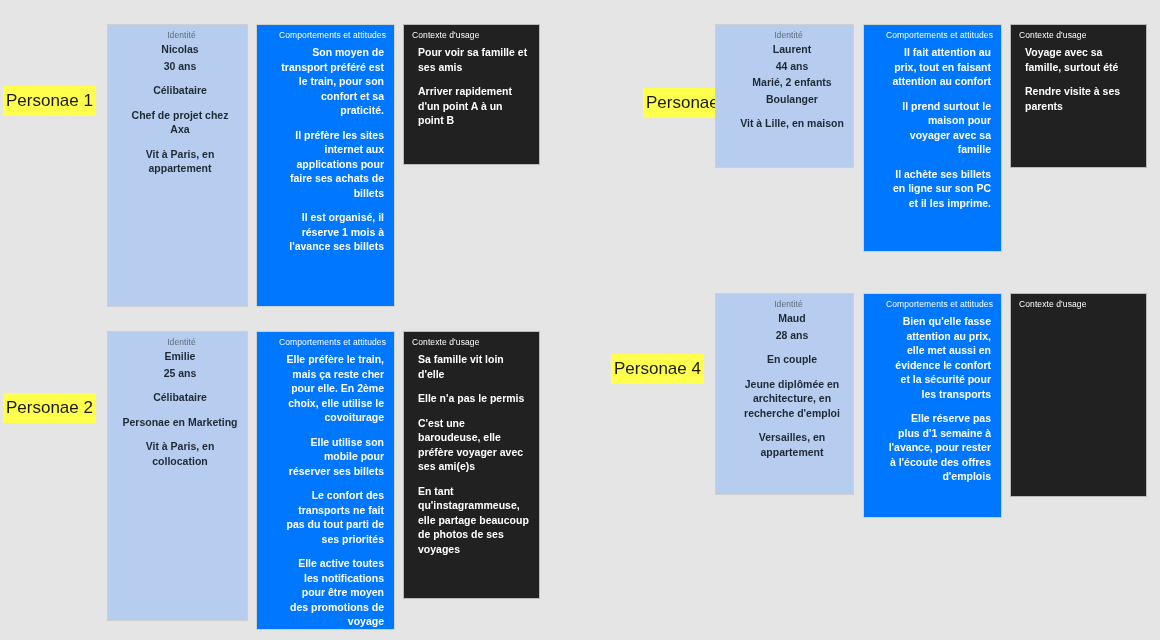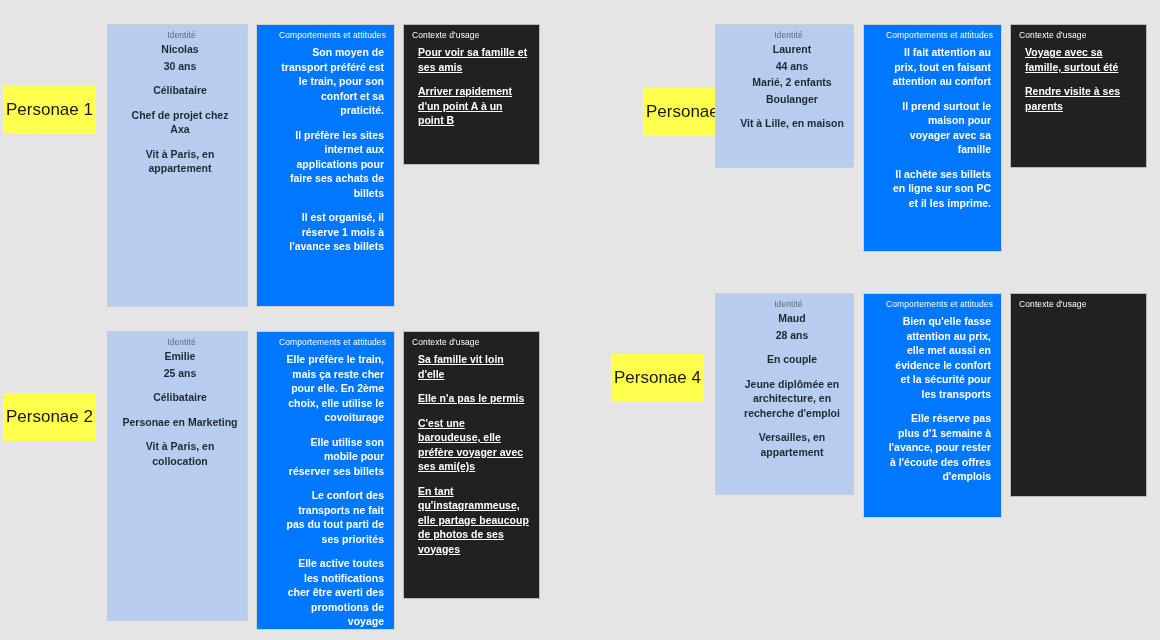--- a/index.html
+++ b/index.html
@@ -18,21 +18,21 @@
     position: absolute;
     inset: 0;
   }
   .persona-label {
     position: absolute;
     background: #ffff4d;
     color: #1a1a1a;
     font-size: 17px;
     line-height: 20px;
     font-weight: 400;
-    padding: 14px 3px;
+    padding: 5px 3px;
     white-space: nowrap;
   }
   .card {
     position: absolute;
     box-sizing: border-box;
     overflow: hidden;
   }
   .card.identity {
     background: #b6cdef;
     border: 1px solid #cfcfcf;
@@ -70,21 +70,20 @@
     padding-left: 24px;
   }
   .card.behaviour .card-body {
     color: #ffffff;
     padding: 4px 10px 0 10px;
     text-align: right;
   }
   .card.context .card-body {
     color: #ffffff;
     padding: 4px 10px 0 14px;
-    text-decoration: underline;
   }
   .card-body p {
     margin: 0 0 10px 0;
   }
   .card-body p.tight {
     margin-bottom: 2px;
   }
   .card-body p:last-child {
     margin-bottom: 0;
   }
@@ -136,21 +135,21 @@
       <p>Vit à Paris, en collocation</p>
     </div>
   </div>
 
   <div class="card behaviour" style="left:256px; top:331px; width:139px; height:299px;">
     <div class="card-head">Comportements et attitudes</div>
     <div class="card-body">
       <p>Elle préfère le train, mais ça reste cher pour elle. En 2ème choix, elle utilise le covoiturage</p>
       <p>Elle utilise son mobile pour réserver ses billets</p>
       <p>Le confort des transports ne fait pas du tout parti de ses priorités</p>
-      <p>Elle active toutes les notifications cher être averti des promotions de voyage</p>
+      <p>Elle active toutes les notifications pour être moyen des promotions de voyage</p>
       <p>Elle utilise un site de comparateur de prix</p>
     </div>
   </div>
 
   <div class="card context" style="left:403px; top:331px; width:137px; height:268px;">
     <div class="card-head">Contexte d'usage</div>
     <div class="card-body">
       <p>Sa famille vit loin d'elle</p>
       <p>Elle n'a pas le permis</p>
       <p>C'est une baroudeuse, elle préfère voyager avec ses ami(e)s</p>

